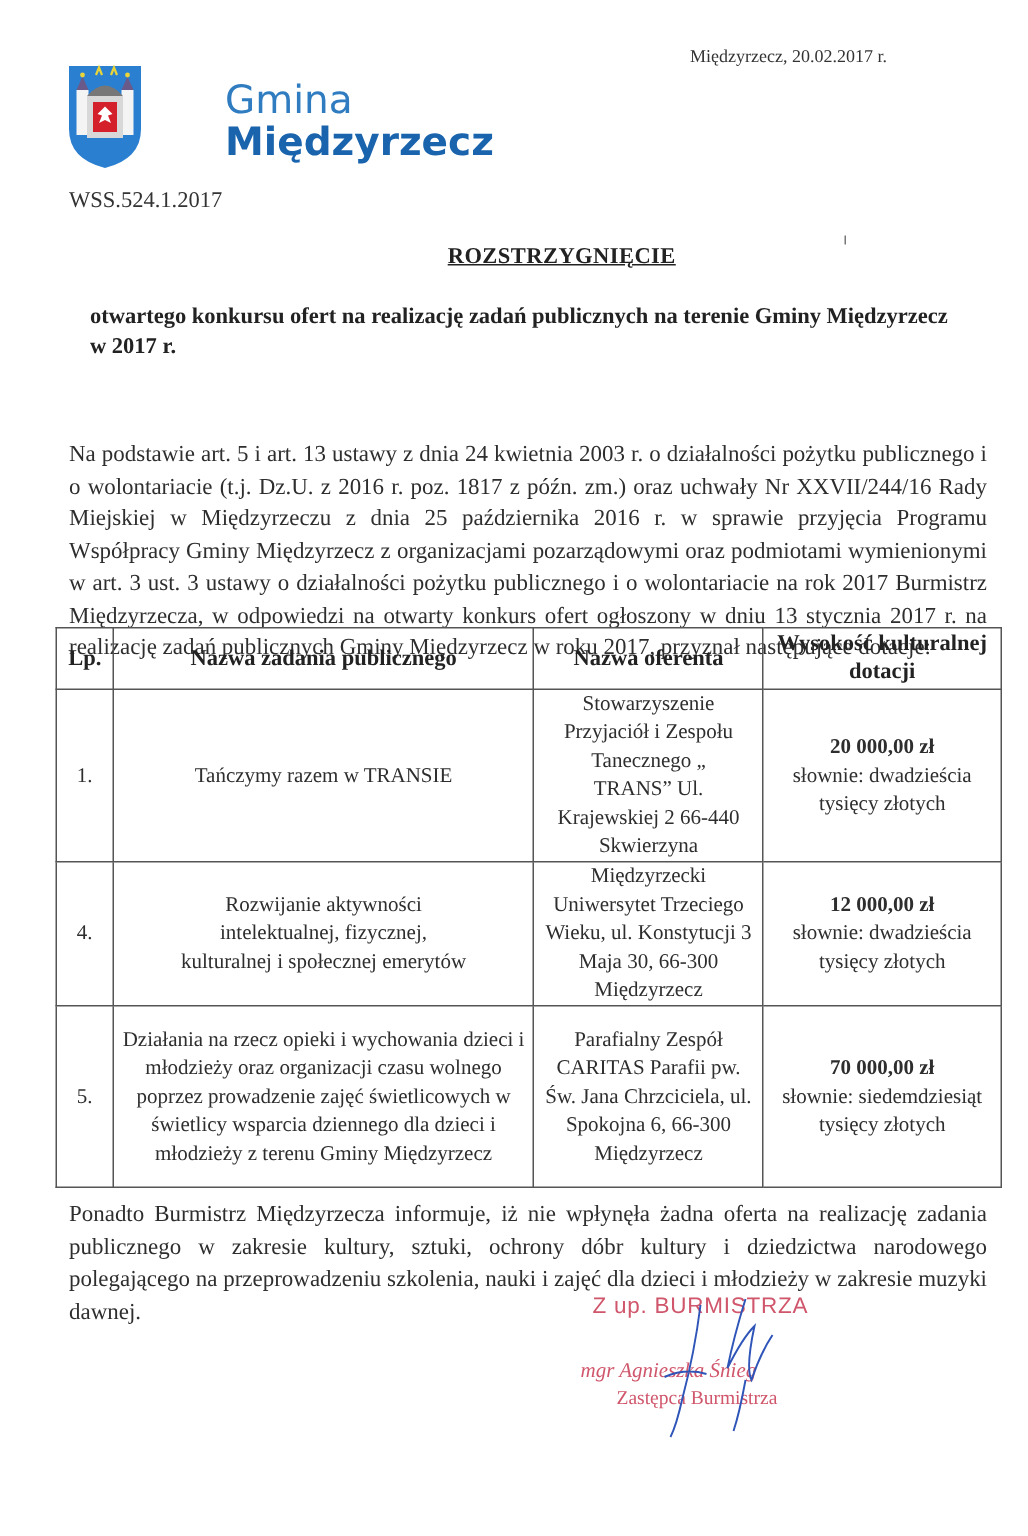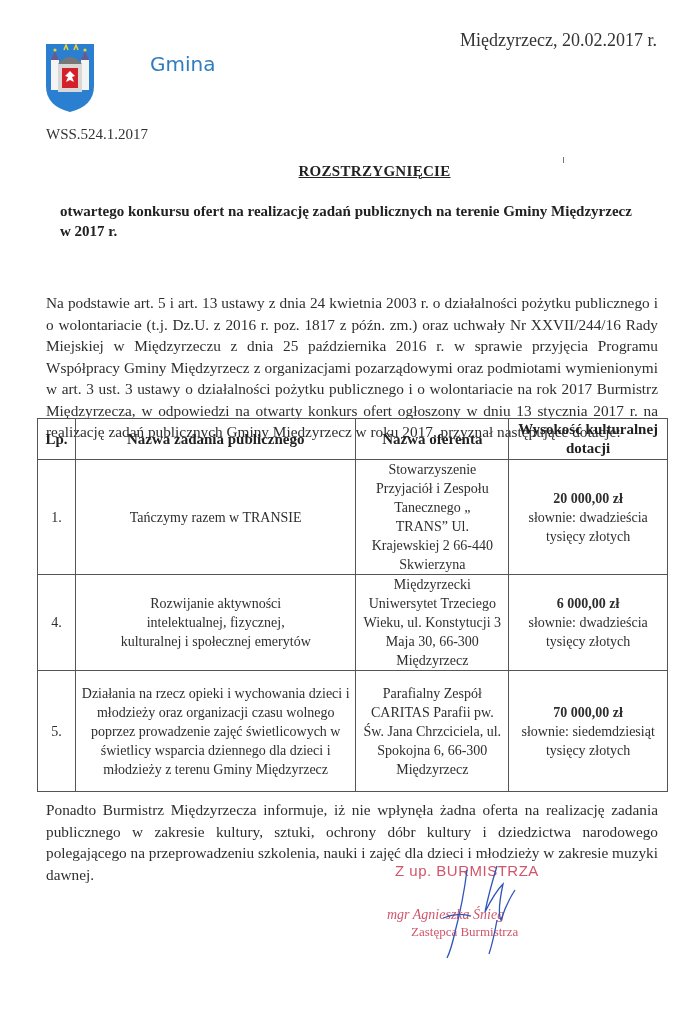--- a/index.html
+++ b/index.html
@@ -1,23 +1,23 @@
 <!DOCTYPE html>
 <html><head>
 <meta charset="utf-8">
 <style>
   html, body { margin:0; padding:0; background:#ffffff; }
   body { width:685px; height:1024px; position:relative; overflow:hidden;
          font-family:"Liberation Serif","DejaVu Serif",serif; color:#2a2a2a; }
   .abs { position:absolute; }
-  .date { top:30px; left:460px; width:200px; font-size:18px; color:#333; }
+  .date { top:30px; left:460px; width:200px; font-size:12px; color:#333; }
   .logo { top:42px; left:44px; width:330px; height:80px; }
   .crest { position:absolute; left:0; top:0; width:52px; height:72px; }
   .logo-text { position:absolute; left:106px; top:12px; font-family:"DejaVu Sans","Liberation Sans",sans-serif; color:#1f6fb8; line-height:1; }
-  .logo-text .g1 { font-size:20px; font-weight:normal; display:block; color:#2f7cc0; }
+  .logo-text .g1 { font-size:26px; font-weight:normal; display:block; color:#2f7cc0; }
   .logo-text .g2 { font-size:26px; font-weight:bold; display:block; margin-top:2px; color:#1a64ad; }
   .signature-ref { top:126px; left:46px; font-size:15px; color:#333; }
   .title { top:163px; left:0; width:685px; text-align:center; font-size:15px; font-weight:bold; text-decoration:underline; letter-spacing:0.3px; color:#222;padding-left:32px; }
   .subtitle { top:201px; left:60px; width:580px; text-align:left; font-size:15px; font-weight:bold; line-height:20px; color:#222; }
   .para { left:46px; width:612px; font-size:15.3px; line-height:21.5px; text-align:justify; color:#2e2e2e; }
   .p1 { top:248px;margin-top:44px; }
   .p2 { top:799px; }
   table.grants { position:absolute; top:418px; left:37px; width:631px; border-collapse:collapse; font-size:14px; color:#2e2e2e; }
   table.grants th, table.grants td { border:1px solid #555; text-align:center; vertical-align:middle; line-height:19px; padding:0 4px; }
   table.grants th { font-weight:bold; font-size:15px; height:40px; color:#222; }
@@ -48,20 +48,21 @@
     <rect x="14" y="22" width="24" height="28" fill="#d8d8d8"></rect>
     <path d="M14 22 Q26 8 38 22 Z" fill="#777"></path>
     <rect x="18" y="26" width="16" height="20" fill="#d4202a"></rect>
     <path d="M26 29 L21 34 L24 35 L22 40 L26 38 L30 40 L28 35 L31 34 Z" fill="#ffffff"></path>
     <circle cx="11" cy="8" r="1.6" fill="#e8d53a"></circle>
     <circle cx="41" cy="8" r="1.6" fill="#e8d53a"></circle>
     <path d="M20 8 l2 -5 l2 5 M30 8 l2 -5 l2 5" stroke="#e8d53a" stroke-width="1.5" fill="none"></path>
   </svg>
   <div class="logo-text">
     <span class="g1">Gmina</span>
+    <span class="g2">Międzyrzecz</span>
   </div>
 </div>
 
 <div class="abs signature-ref">WSS.524.1.2017</div>
 
 <div class="abs tick"></div>
 
 <div class="abs title">ROZSTRZYGNIĘCIE</div>
 <div class="abs subtitle">otwartego konkursu ofert na realizację zadań publicznych na terenie Gminy Międzyrzecz w 2017 r.</div>
 
@@ -84,21 +85,21 @@
       <td>
         <span class="amt-val">20 000,00 zł</span>
         <span>słownie: dwadzieścia tysięcy złotych</span>
       </td>
     </tr>
     <tr style="height:91px">
       <td>4.</td>
       <td style="padding:0 40px">Rozwijanie aktywności intelektualnej, fizycznej, kulturalnej i społecznej emerytów</td>
       <td>Międzyrzecki Uniwersytet Trzeciego Wieku, ul. Konstytucji 3 Maja 30, 66-300 Międzyrzecz</td>
       <td>
-        <span class="amt-val">6 000,00 zł</span>
+        <span class="amt-val">12 000,00 zł</span>
         <span style="display:block;padding:0 12px">słownie: dwadzieścia tysięcy złotych</span>
       </td>
     </tr>
     <tr style="height:121px">
       <td>5.</td>
       <td>Działania na rzecz opieki i wychowania dzieci i młodzieży oraz organizacji czasu wolnego poprzez prowadzenie zajęć świetlicowych w świetlicy wsparcia dziennego dla dzieci i młodzieży z terenu Gminy Międzyrzecz</td>
       <td>Parafialny Zespół CARITAS Parafii pw. Św. Jana Chrzciciela, ul. Spokojna 6, 66-300 Międzyrzecz</td>
       <td>
         <span class="amt-val">70 000,00 zł</span>
         <span>słownie: siedemdziesiąt tysięcy złotych</span>

